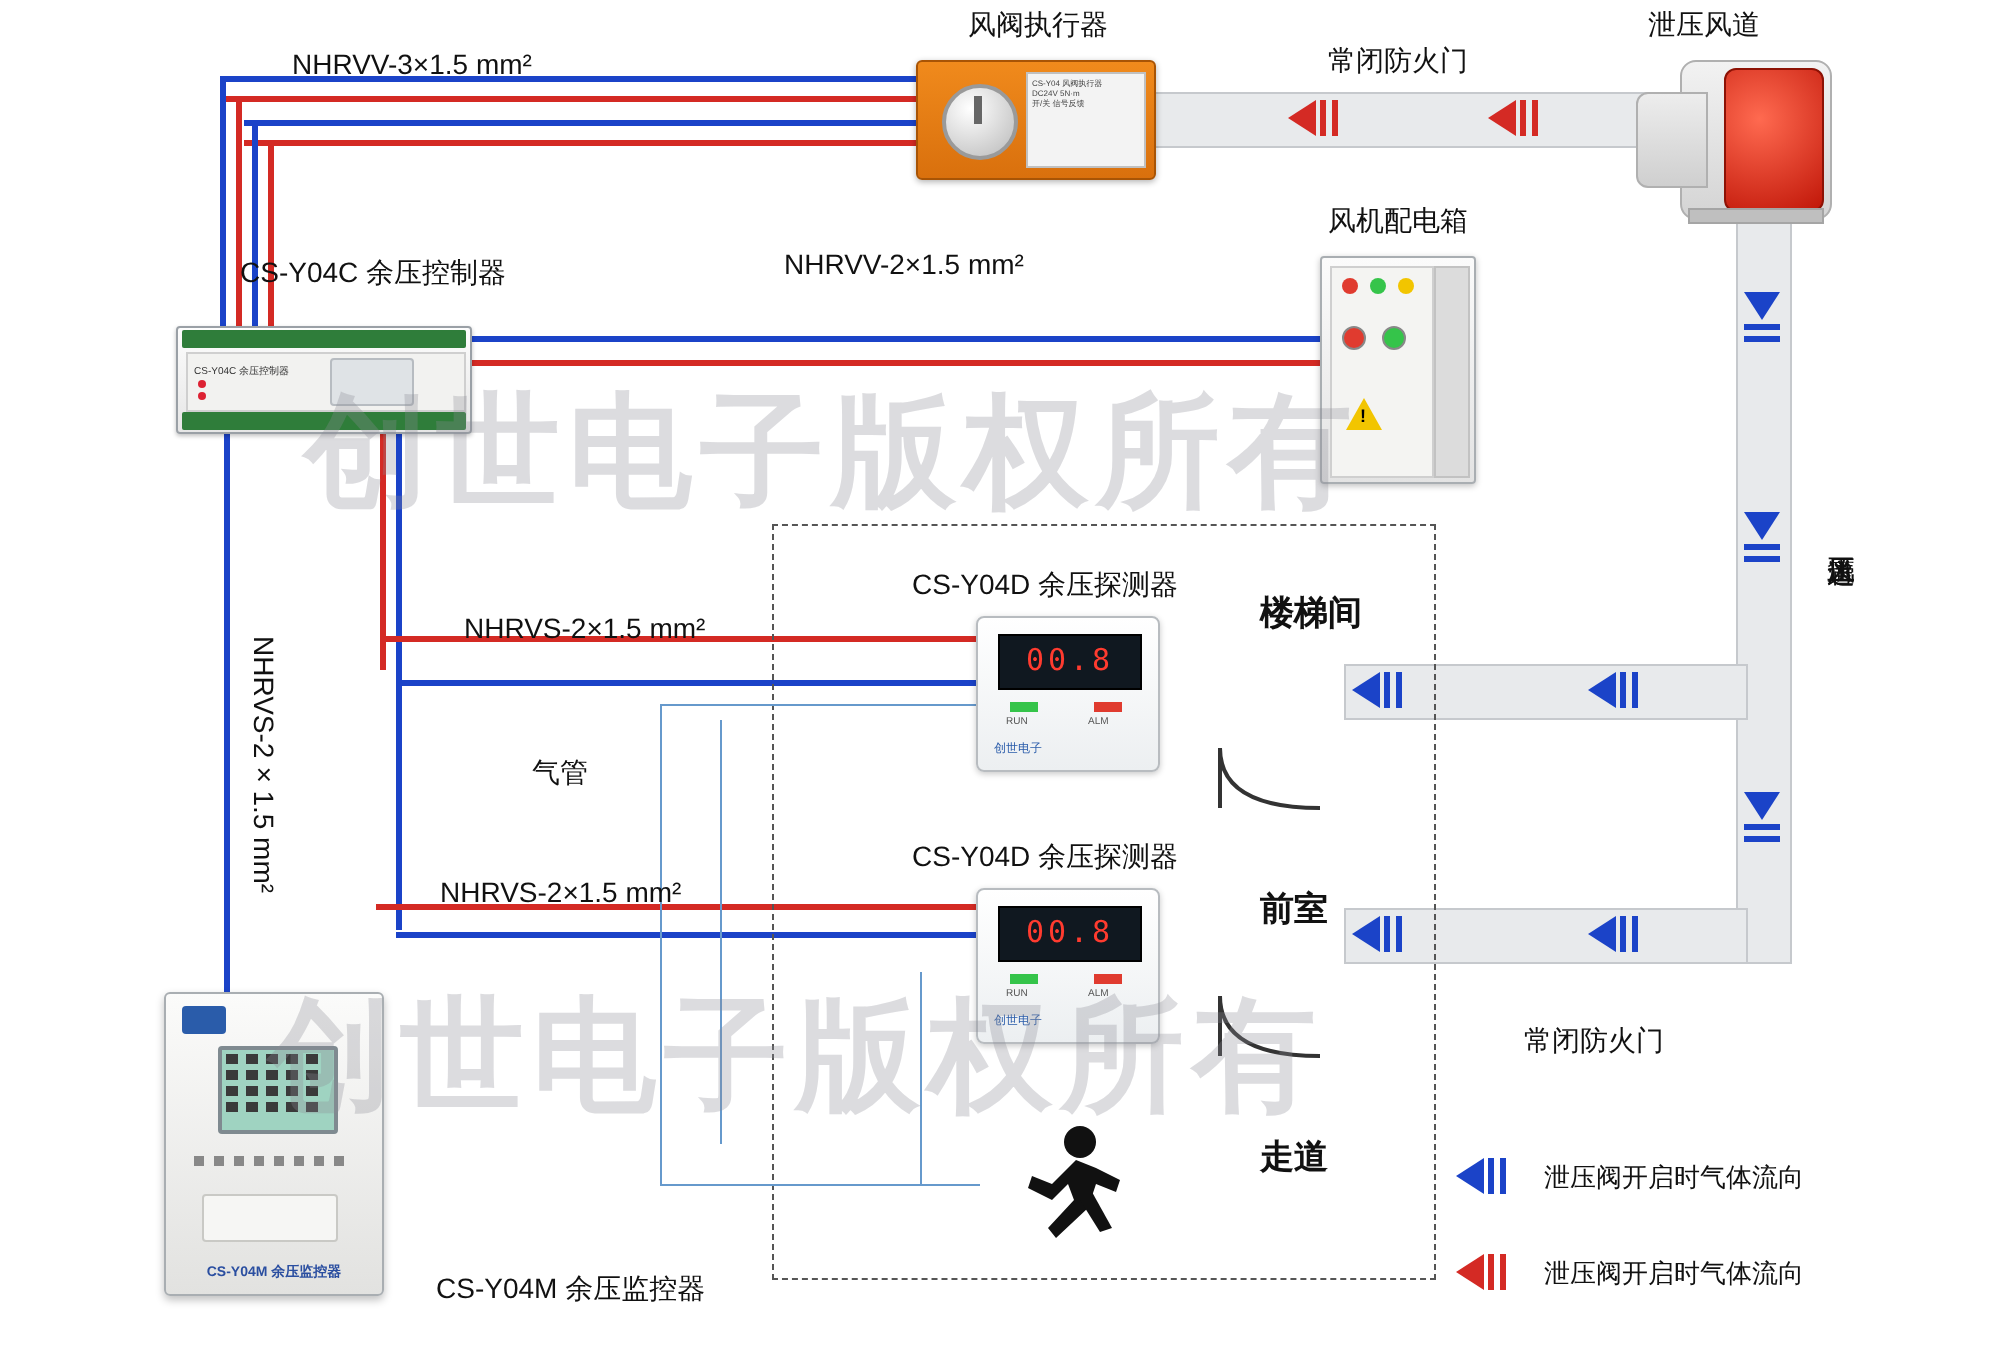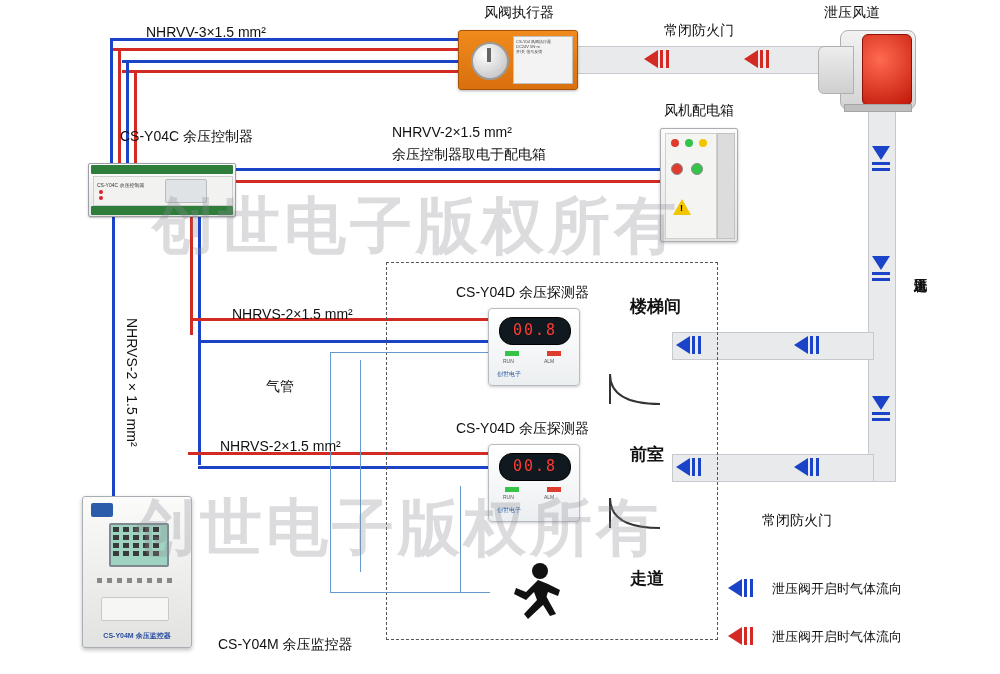--- a/index.html
+++ b/index.html
@@ -77,21 +77,21 @@
   .distbox{position:absolute;left:660px;top:128px;width:76px;height:112px;background:linear-gradient(#fbfbfb,#e3e3e3);border:1px solid #a9aeb2;border-radius:2px;box-shadow:0 1px 3px rgba(0,0,0,.25);}
   .distbox .door{position:absolute;left:4px;top:4px;width:50px;height:104px;background:#f4f4f2;border:1px solid #cfcfcf;}
   .distbox .led{position:absolute;width:8px;height:8px;border-radius:50%;}
   .distbox .btn{position:absolute;width:10px;height:10px;border-radius:50%;border:1px solid #888;}
   .distbox .warn{position:absolute;left:12px;top:70px;width:0;height:0;border-left:9px solid transparent;border-right:9px solid transparent;border-bottom:16px solid #f2c500;}
   .distbox .warn:after{content:"!";position:absolute;left:-2px;top:4px;font-size:9px;color:#000;font-weight:bold;}
   .distbox .side{position:absolute;right:2px;top:4px;width:16px;height:104px;background:#dcdcdc;border:1px solid #c2c2c2;}
 
   
   .detector{position:absolute;width:90px;height:76px;background:linear-gradient(#ffffff,#eceff1);border:1px solid #b8bcc0;border-radius:4px;box-shadow:0 1px 3px rgba(0,0,0,.22);}
-  .detector .screen{position:absolute;left:10px;top:8px;width:70px;height:26px;background:#101820;border:1px solid #000;border-radius:13px;}
+  .detector .screen{position:absolute;left:10px;top:8px;width:70px;height:26px;background:#101820;border:1px solid #000;border-radius:0;}
   .detector .screen span{position:absolute;left:0;right:0;top:3px;text-align:center;color:#ff3b2f;font-family:"DejaVu Sans Mono",monospace;font-size:15px;letter-spacing:2px;}
   .detector .l1,.detector .l2{position:absolute;top:42px;width:14px;height:5px;background:#35c44a;}
   .detector .l1{left:16px;}
   .detector .l2{left:58px;background:#e03b2f;}
   .detector .t1,.detector .t2{position:absolute;top:49px;font-size:5px;color:#555;}
   .detector .t1{left:14px;}
   .detector .t2{left:55px;}
   .detector .logo{position:absolute;left:8px;bottom:6px;font-size:6px;color:#2a5caa;}
 
   
@@ -330,21 +330,20 @@
       <i style="left:0;"></i>
       <i style="left:6px;"></i>
     </div>
 
   <div class="lbl" style="left:146px;top:24px;">NHRVV-3×1.5 mm²</div>
   <div class="lbl" style="left:484px;top:4px;">风阀执行器</div>
   <div class="lbl" style="left:664px;top:22px;">常闭防火门</div>
   <div class="lbl" style="left:824px;top:4px;">泄压风道</div>
   <div class="lbl" style="left:120px;top:128px;">CS-Y04C 余压控制器</div>
   <div class="lbl" style="left:392px;top:124px;">NHRVV-2×1.5 mm²</div>
-  <div class="lbl" style="left:392px;top:146px;">余压控制器取电于配电箱</div>
   <div class="lbl" style="left:664px;top:102px;">风机配电箱</div>
 
   <div class="lbl vert" style="left:124px;top:318px;">NHRVS-2×1.5 mm²</div>
   <div class="lbl" style="left:232px;top:306px;">NHRVS-2×1.5 mm²</div>
   <div class="lbl" style="left:220px;top:438px;">NHRVS-2×1.5 mm²</div>
   <div class="lbl" style="left:456px;top:284px;">CS-Y04D 余压探测器</div>
   <div class="lbl" style="left:456px;top:420px;">CS-Y04D 余压探测器</div>
   <div class="lbl" style="left:266px;top:378px;">气管</div>
   <div class="lbl vert" style="left:912px;top:268px;">正压送风管道</div>
 

